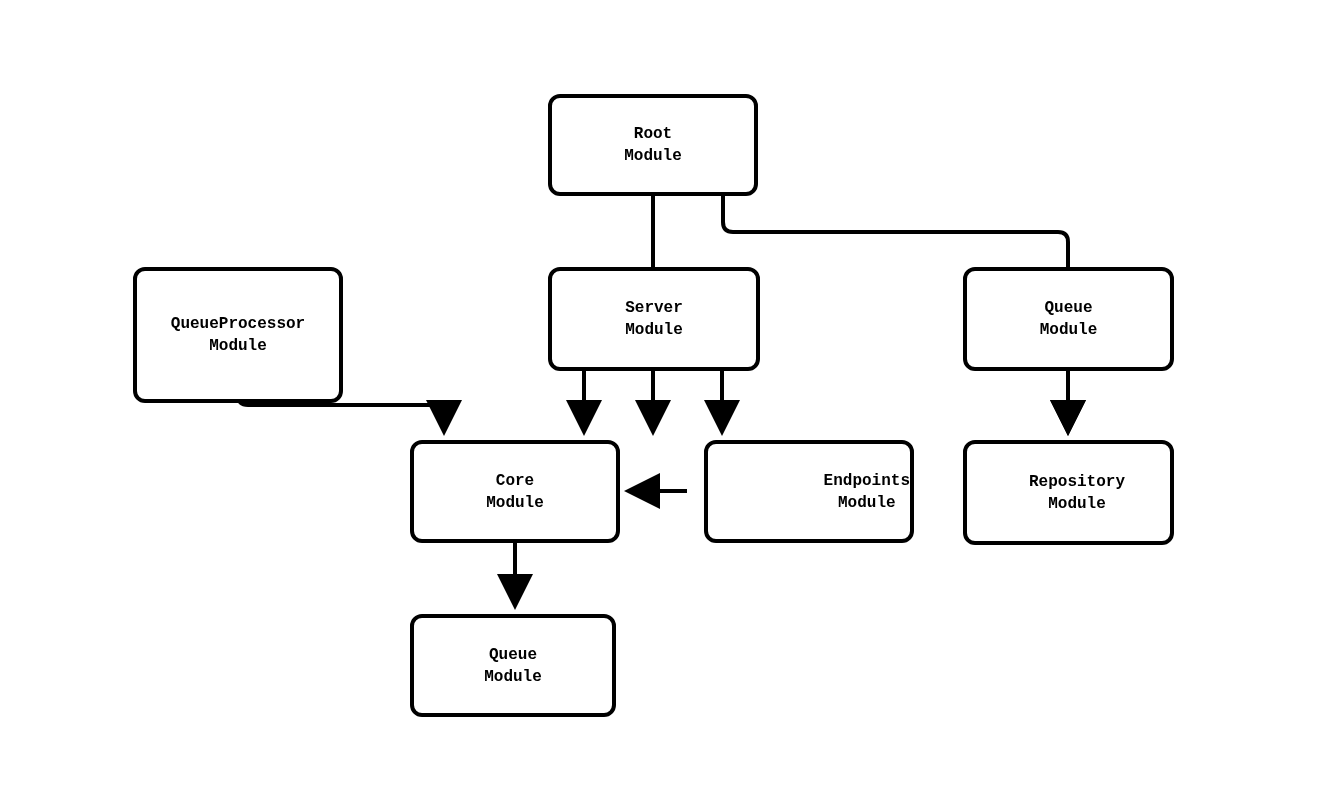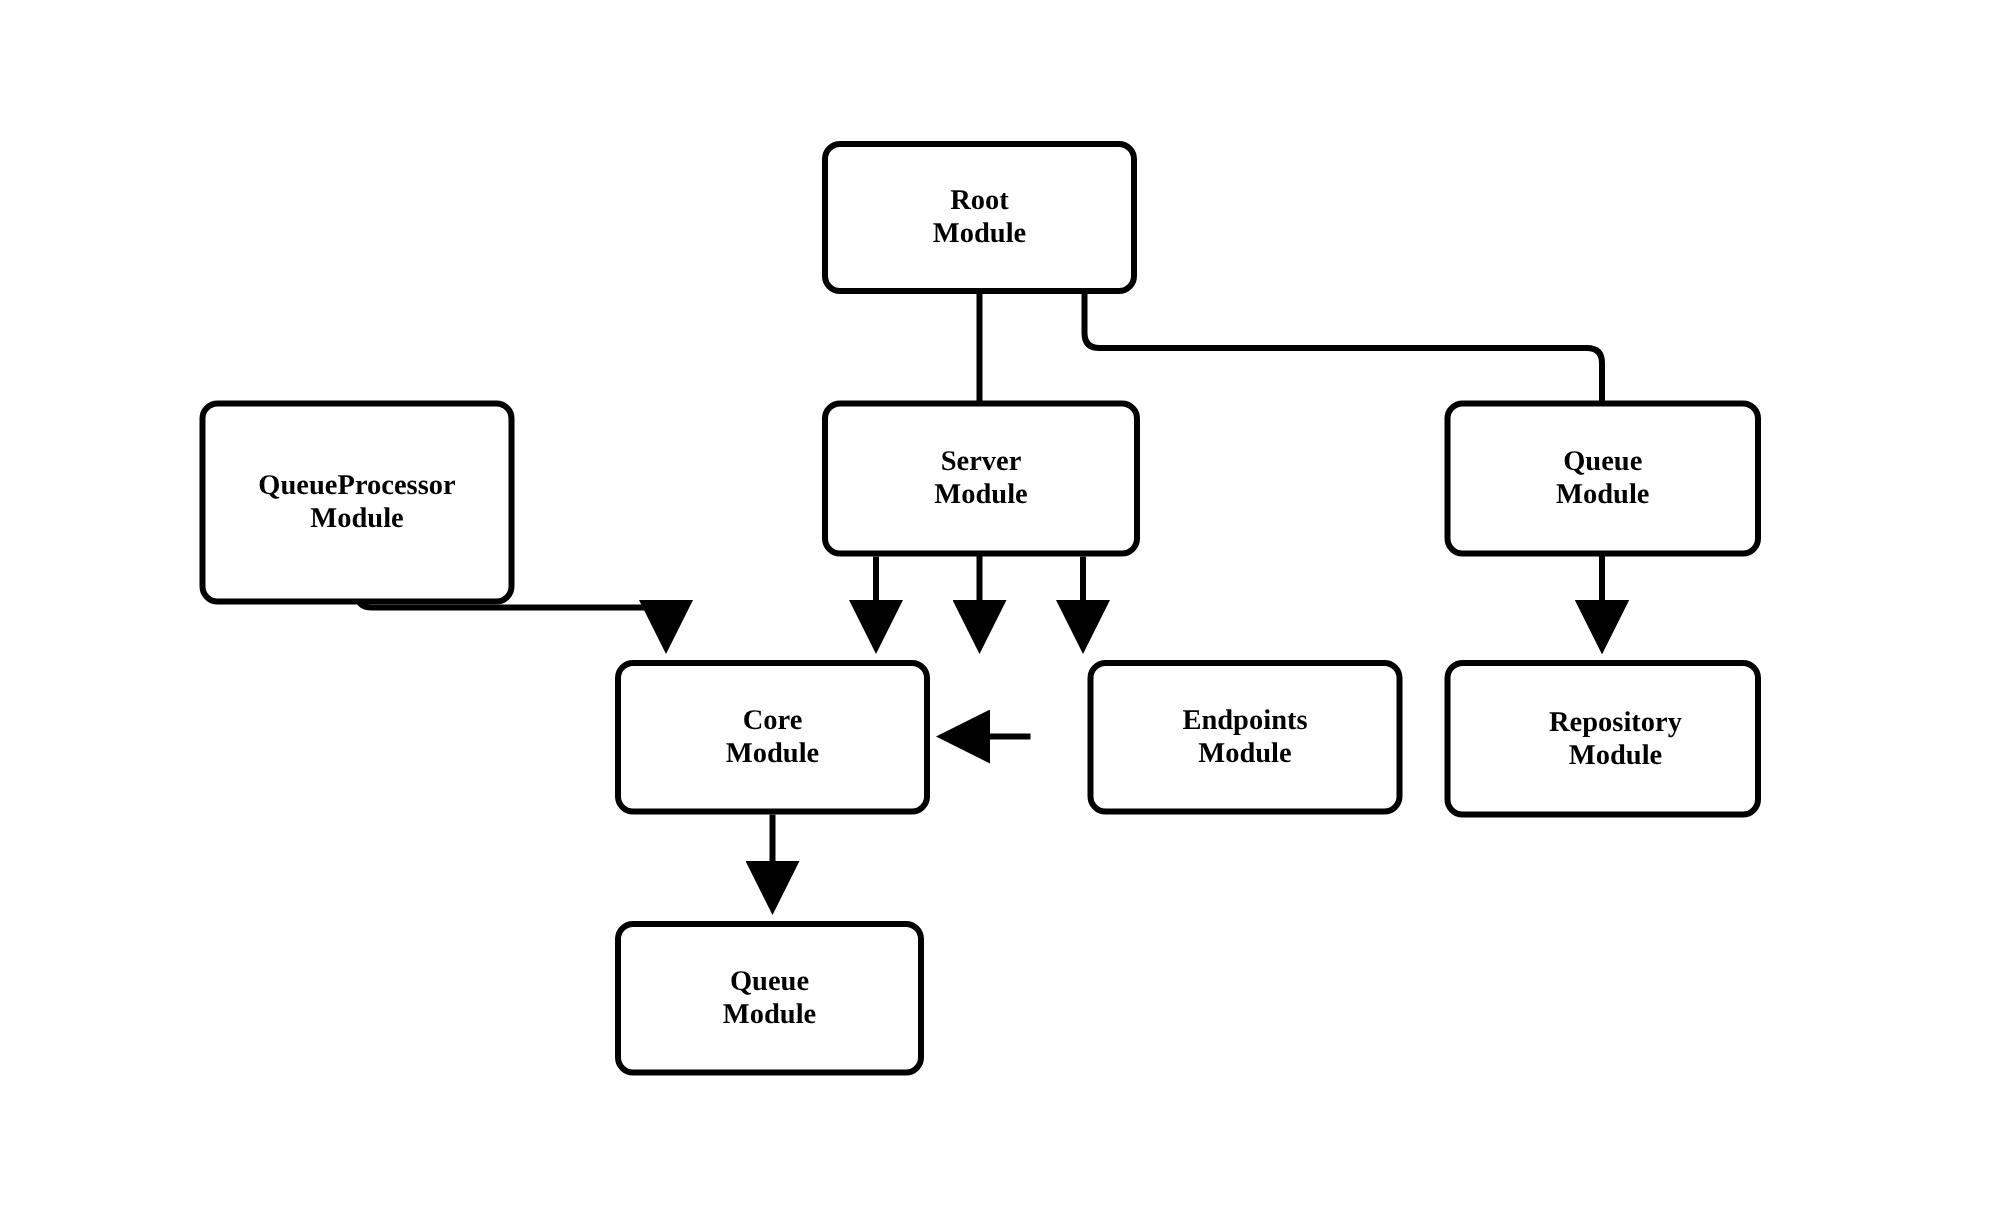--- a/index.html
+++ b/index.html
@@ -28,22 +28,22 @@
     box-sizing: border-box;
     background: #ffffff;
     border: 4px solid #000000;
     border-radius: 12px;
     display: flex;
     align-items: center;
     justify-content: center;
     z-index: 2;
   }
   .node-label {
-    font-family: Liberation Serif, serif;
-    font-size: 19px;
+    font-family: Liberation Mono, monospace;
+    font-size: 16px;
     line-height: 22px;
     font-weight: 700;
     color: #000000;
     text-align: center;
     white-space: pre-line;
     letter-spacing: 0px;
   }
 </style>
 </head>
 <body>
@@ -82,21 +82,21 @@
 Module</div>
       </div>
       <div class="node" style="left: 963px; top: 267px; width: 211px; height: 104px; border-color: rgb(0, 0, 0); background: rgb(255, 255, 255);">
         <div class="node-label">Queue
 Module</div>
       </div>
       <div class="node" style="left: 410px; top: 440px; width: 210px; height: 103px; border-color: rgb(0, 0, 0); background: rgb(255, 255, 255);">
         <div class="node-label">Core
 Module</div>
       </div>
-      <div class="node" style="left: 725px; top: 440px; width: 210px; height: 103px; border-color: rgb(0, 0, 0); background: rgb(255, 255, 255);">
+      <div class="node" style="left: 704px; top: 440px; width: 210px; height: 103px; border-color: rgb(0, 0, 0); background: rgb(255, 255, 255); justify-content: flex-end;">
         <div class="node-label">Endpoints
 Module</div>
       </div>
       <div class="node" style="left: 963px; top: 440px; width: 211px; height: 105px; border-color: rgb(0, 0, 0); background: rgb(255, 255, 255); padding-left: 17px;">
         <div class="node-label">Repository
 Module</div>
       </div>
       <div class="node" style="left: 410px; top: 614px; width: 206px; height: 103px; border-color: rgb(0, 0, 0); background: rgb(255, 255, 255);">
         <div class="node-label">Queue
 Module</div>

